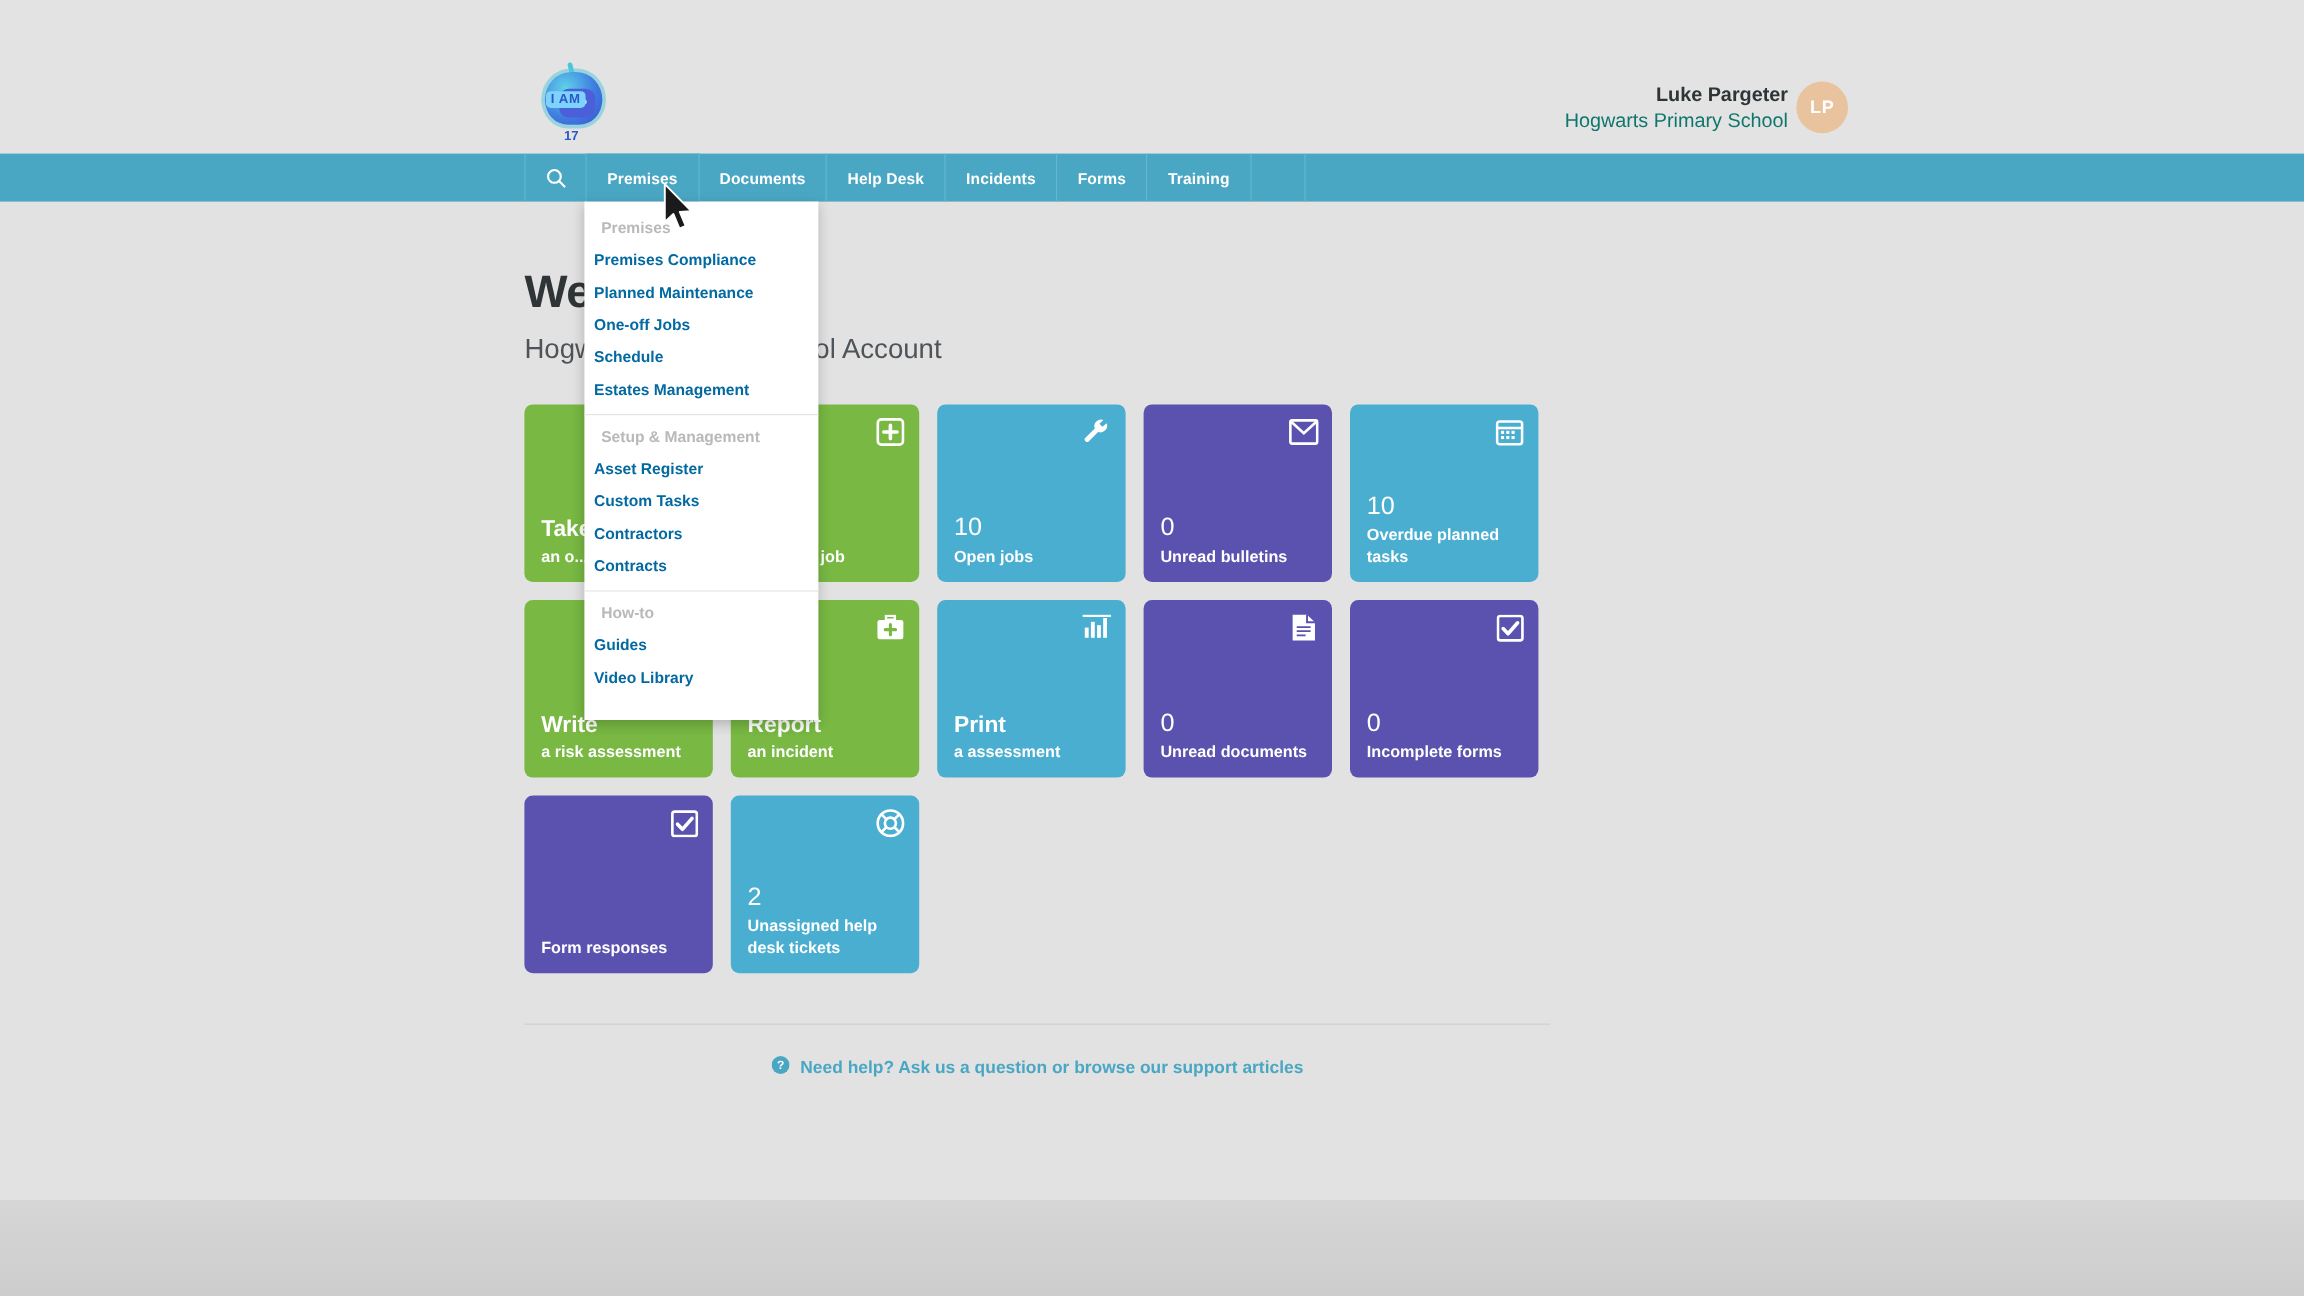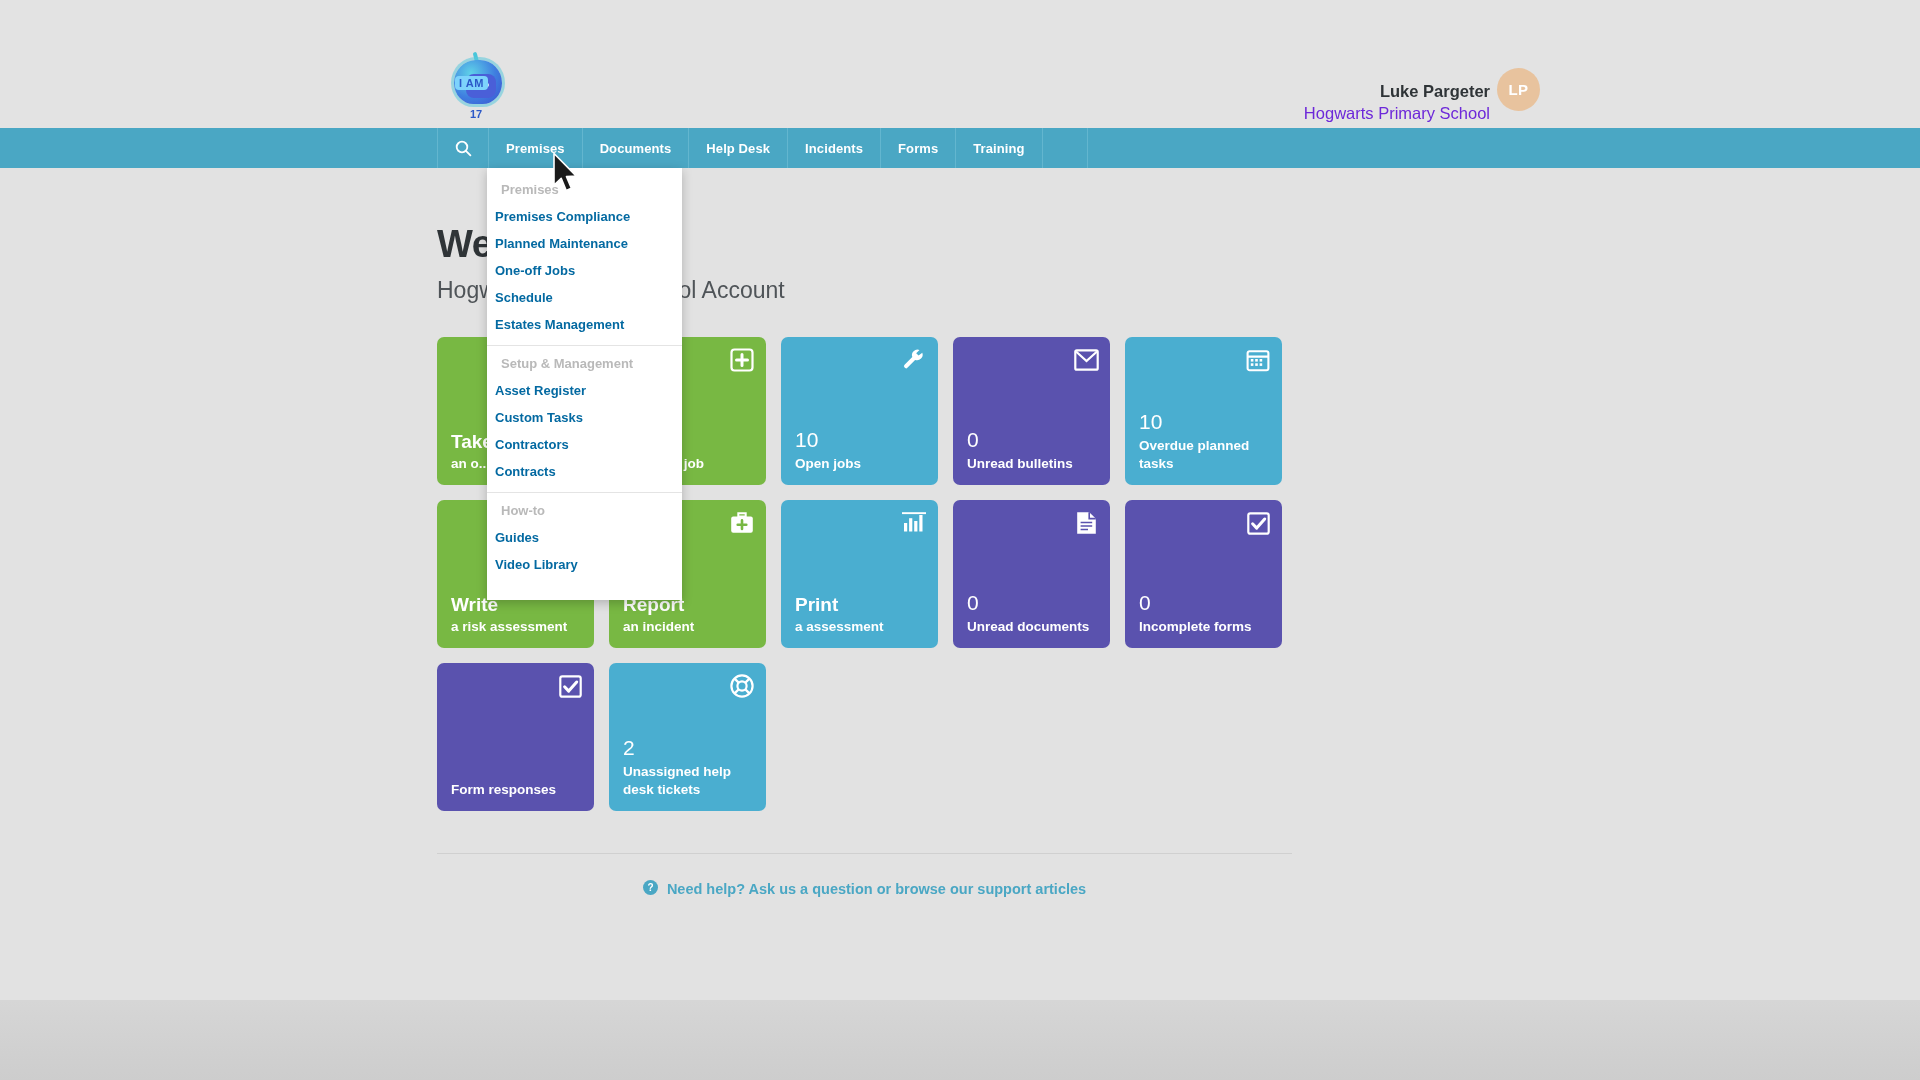--- a/index.html
+++ b/index.html
@@ -90,31 +90,30 @@
     color: #2b58c8;
   }
 
   .user-block {
     position: absolute;
     right: 430px;
     top: 68px;
     text-align: right;
     color: #3c4145;
     line-height: 1.35;
-    margin-top: 12px;
   }
   .user-name {
     font-size: 16.5px;
     font-weight: bold;
     color: #2f3437;
   }
   .user-org {
     font-size: 16.5px;
     font-weight: normal;
-    color: #6d28d9;
+    color: #0f766e;
   }
   .avatar {
     position: absolute;
     right: 380px;
     top: 68px;
     width: 43px; height: 43px;
     border-radius: 50%;
     background: #e8c39e;
     color: #ffffff;
     font-size: 15px;

